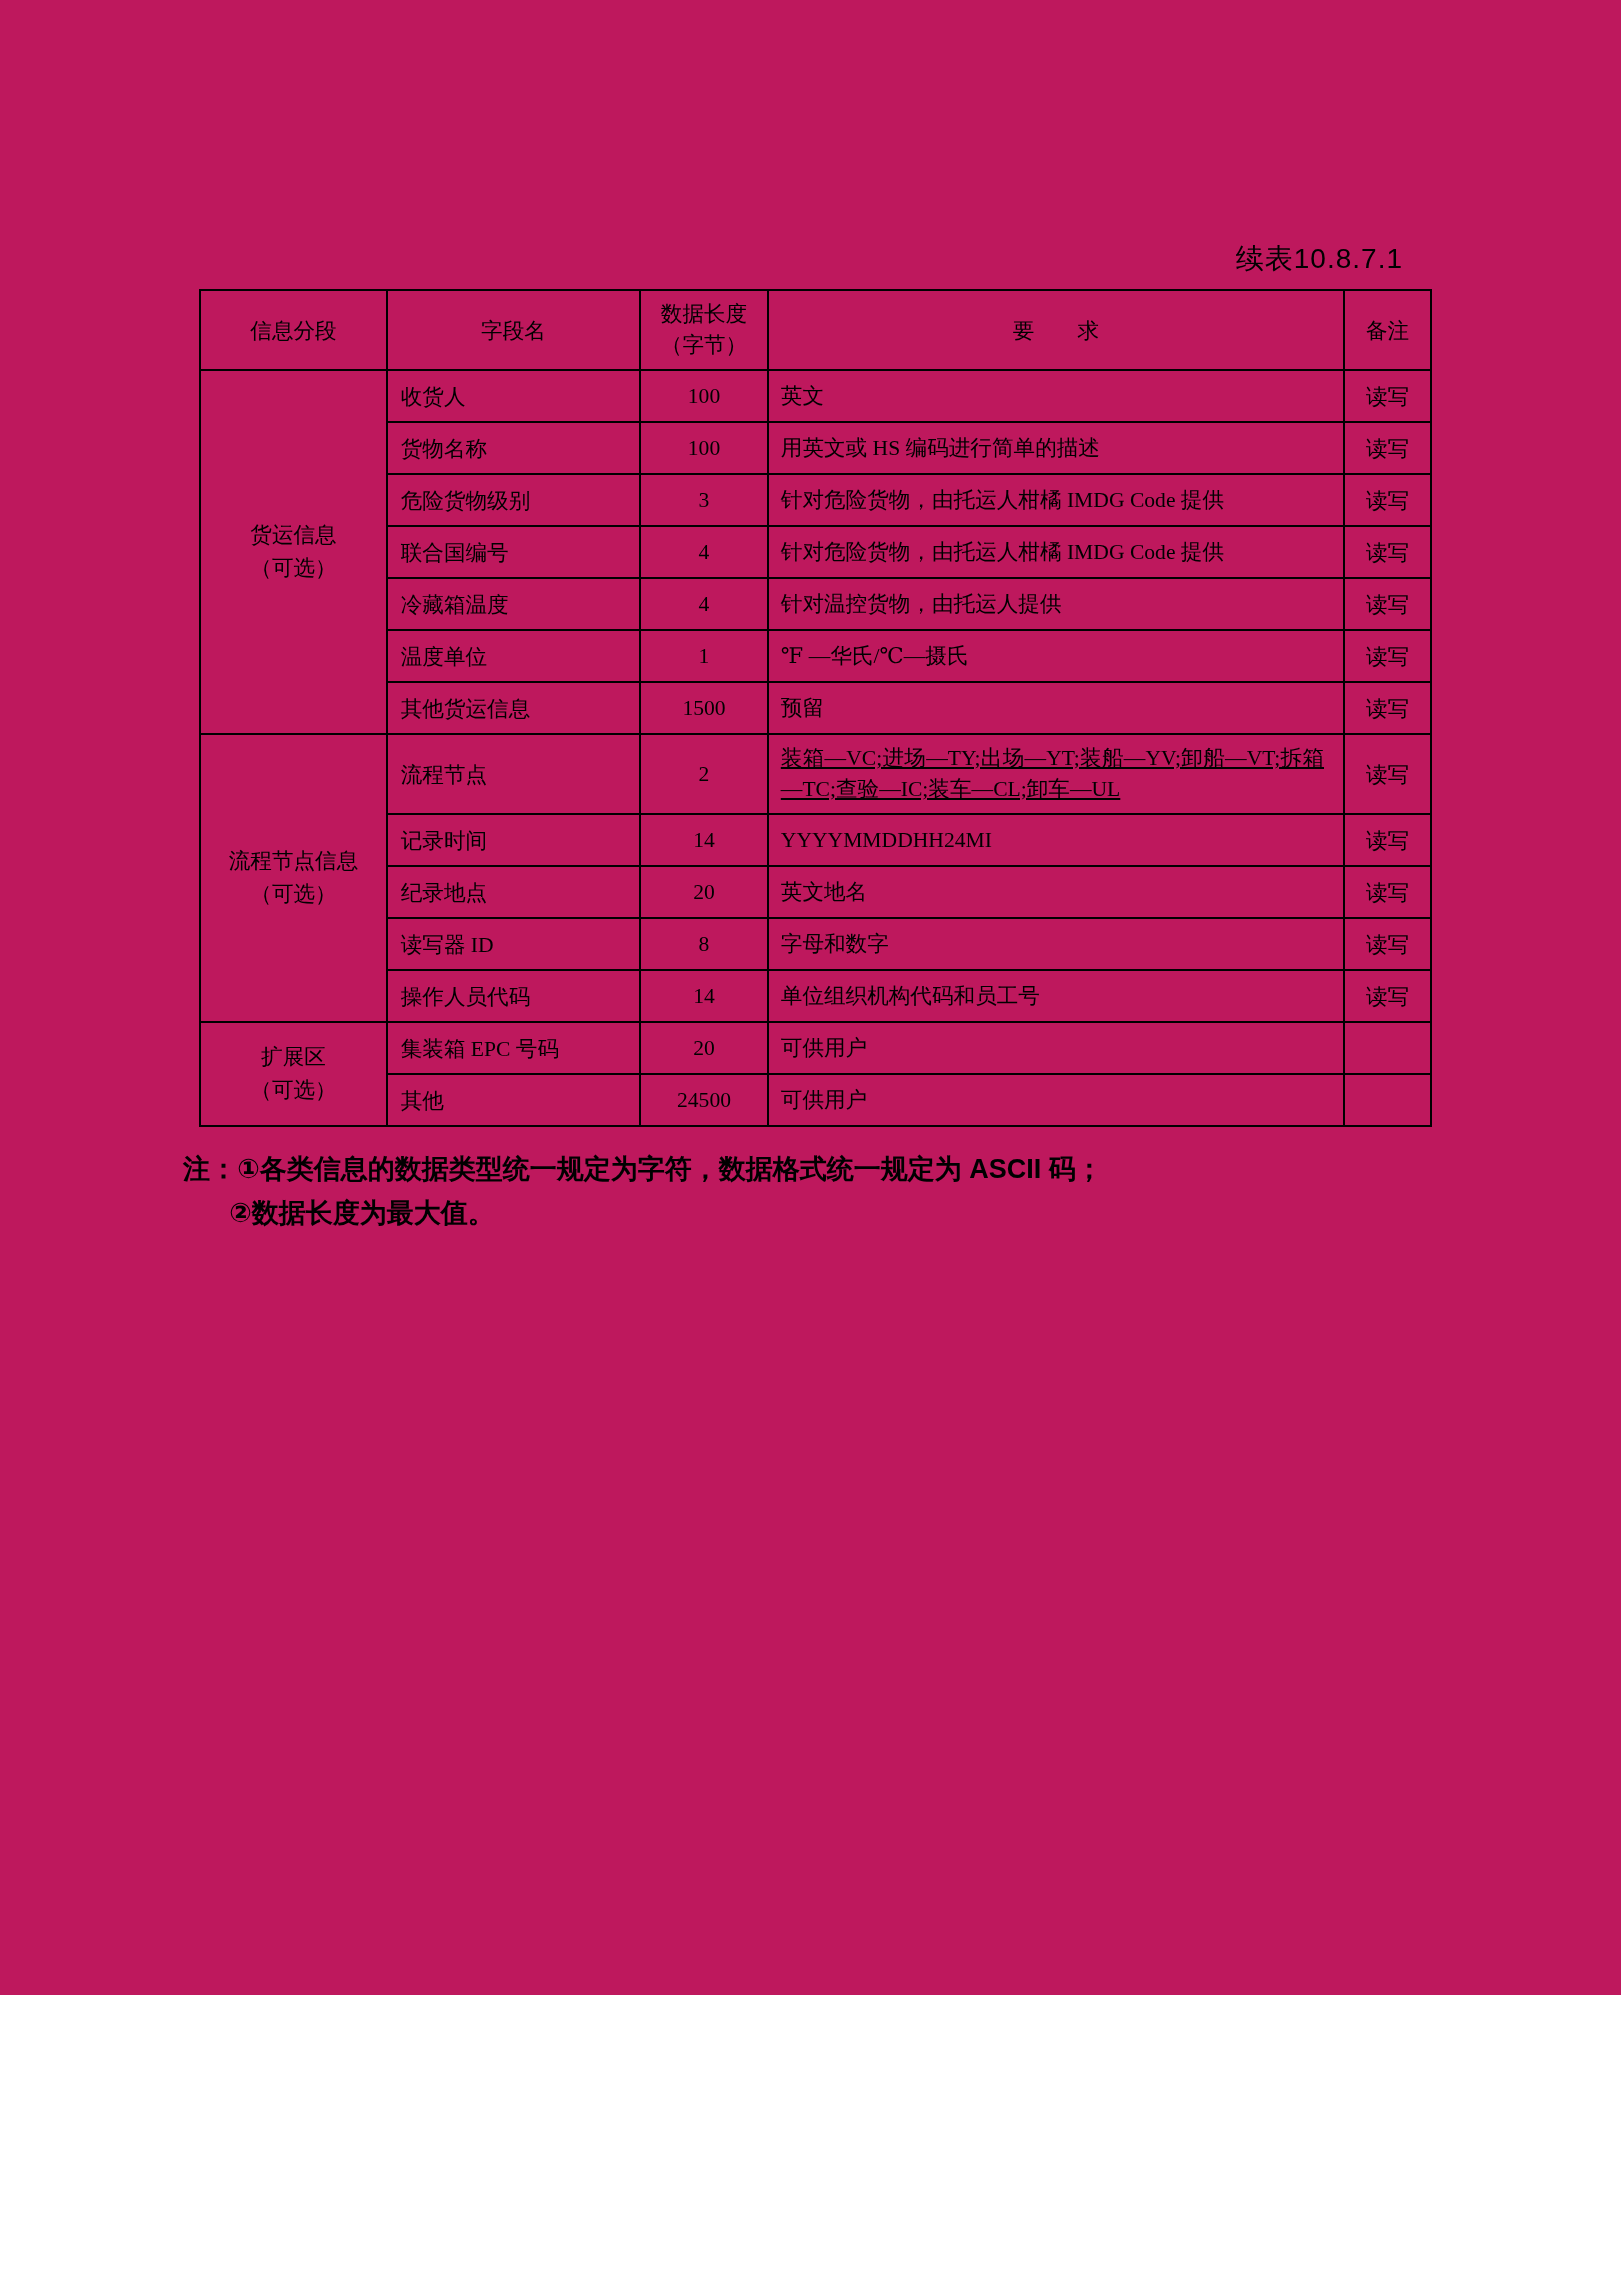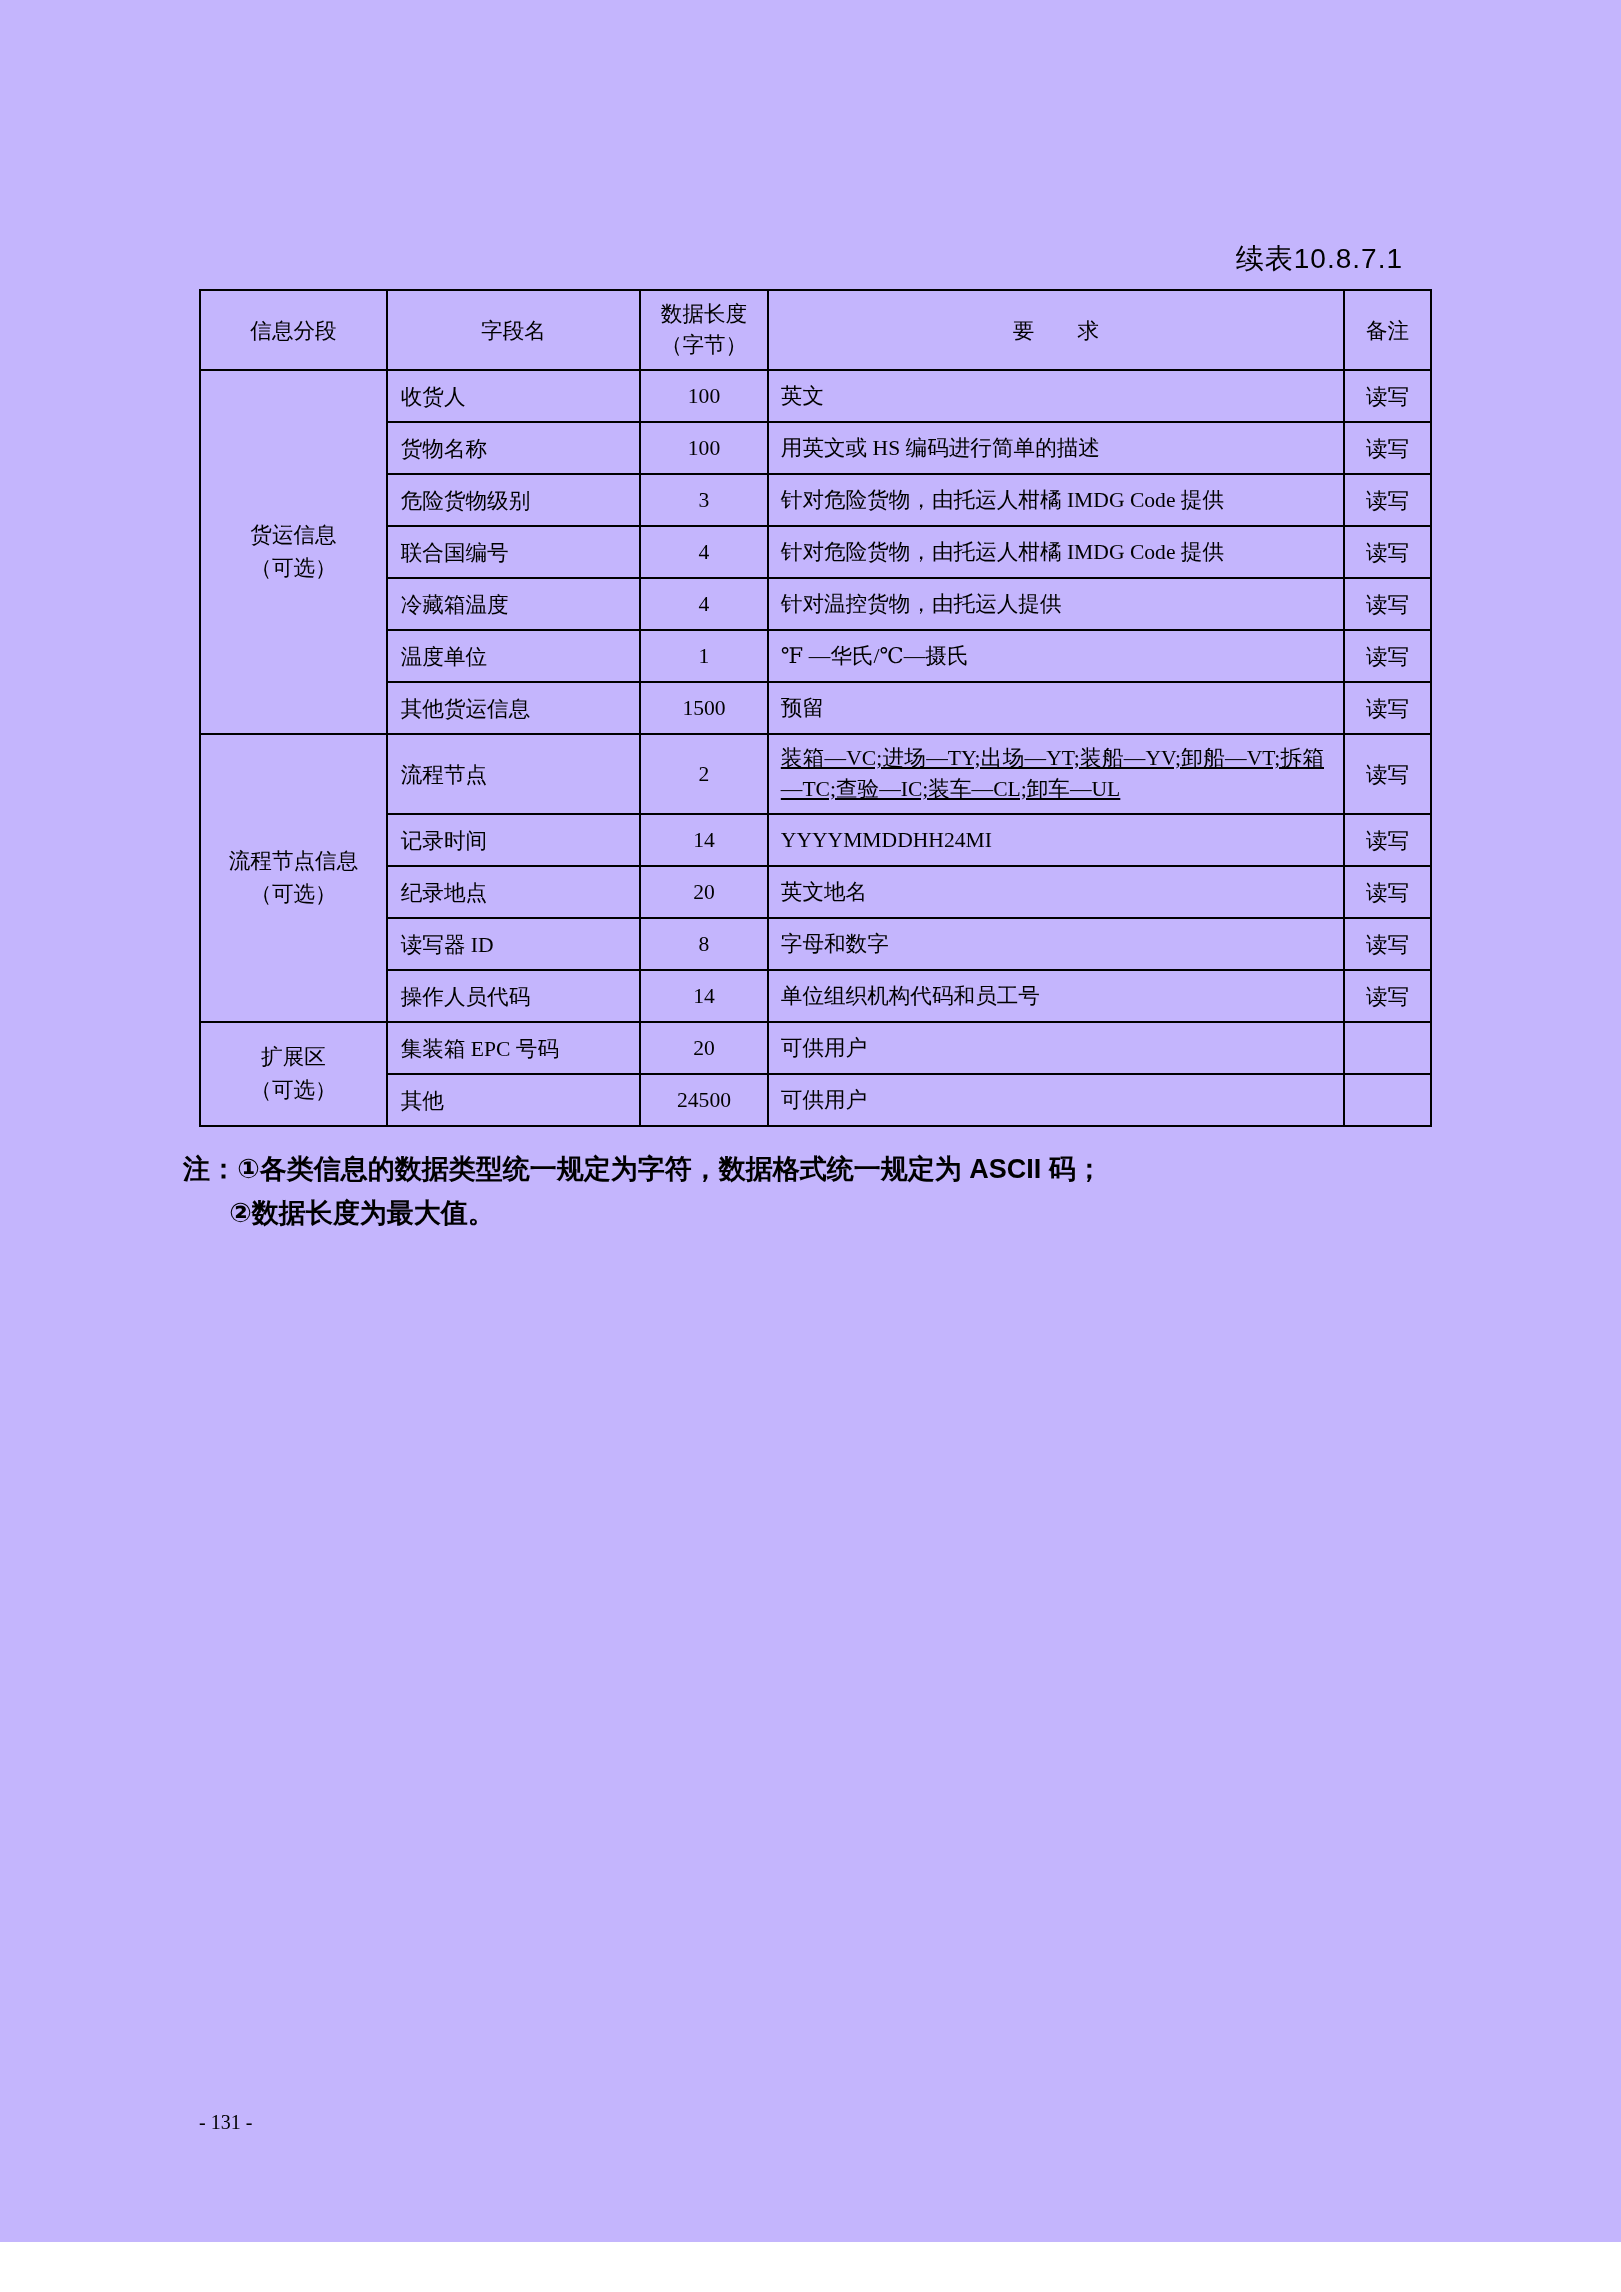--- a/index.html
+++ b/index.html
@@ -1,21 +1,21 @@
 <!DOCTYPE html>
 <html><head>
 <meta charset="utf-8">
 <style>
   * { box-sizing: border-box; }
   html, body { margin: 0; padding: 0; background: #ffffff; }
   .page {
     position: relative;
     width: 1621px;
-    height: 2242px;
-    background: #c4b5fd;
+    height: 1995px;
+    background: #be185d;
     color: #000000;
     font-family: "Liberation Serif", "DejaVu Serif", serif;
     overflow: hidden;
   }
   .doc-title {
     position: absolute;
     top: 241px;
     left: 199px;
     width: 1204px;
     text-align: right;

